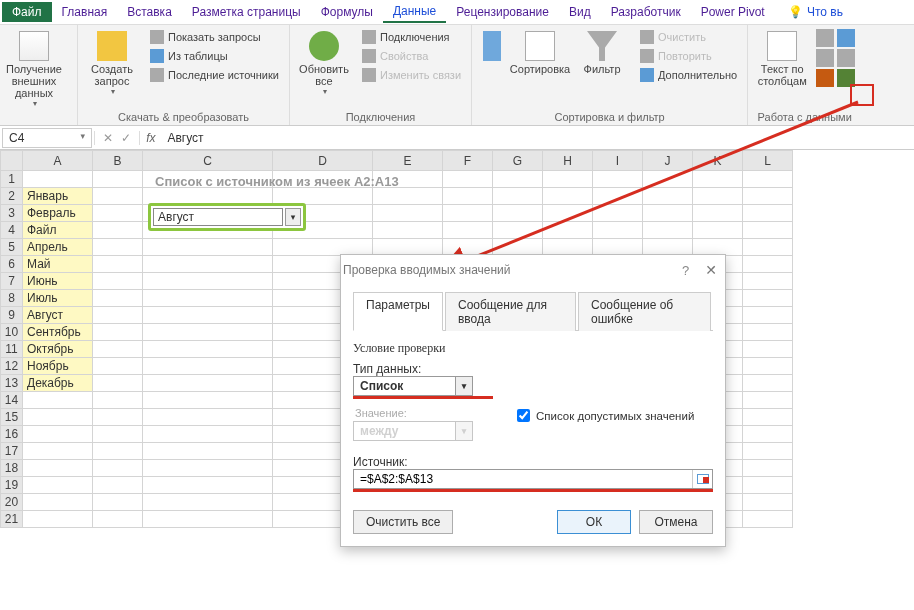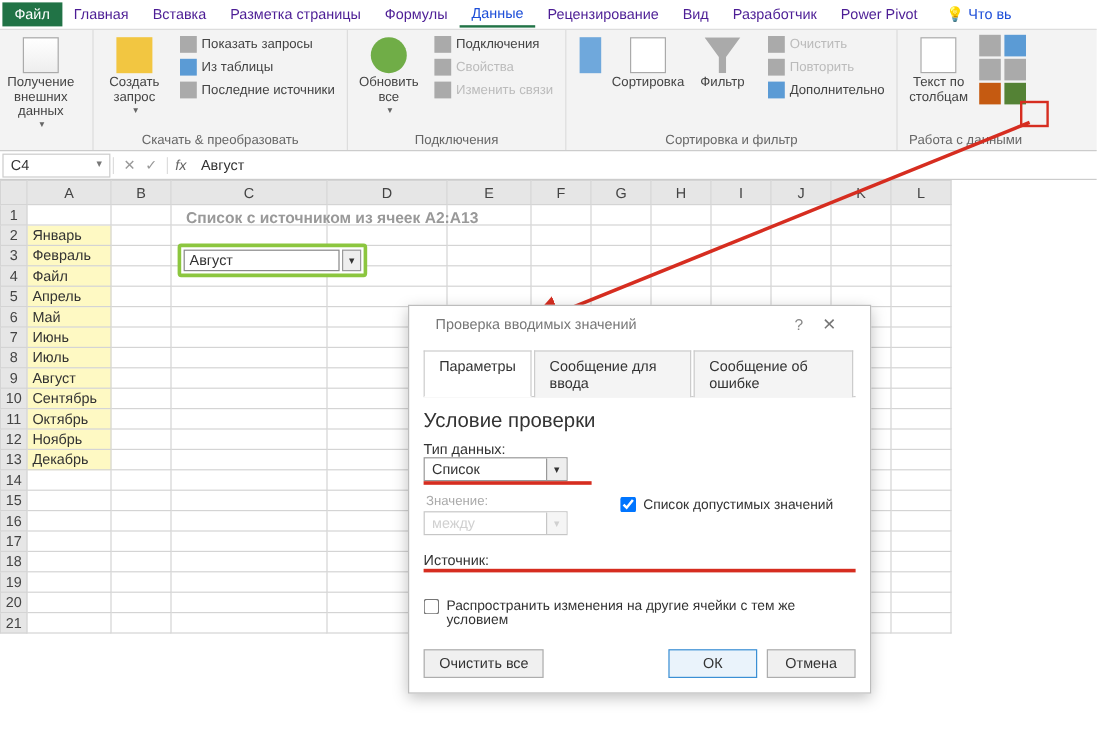--- a/index.html
+++ b/index.html
@@ -59,33 +59,33 @@
 
 .sheet-label { color: #999; font-weight: 600; font-size: 13px; position: absolute; }
 
 
 .green-frame { position: absolute; border: 3px solid #8cc63f; border-radius: 3px; background: #fff; padding: 2px; display: flex; align-items: center; }
 .green-frame .cellbox { border: 1px solid #888; width: 130px; height: 18px; padding: 1px 4px; font-size: 12px; }
 .green-frame .ddbtn { width: 16px; height: 18px; border: 1px solid #999; background: #eee; display: flex; align-items: center; justify-content: center; font-size: 9px; margin-left: 2px; }
 
 
 .dialog { position: absolute; top: 254px; left: 340px; width: 386px; background: #fff; border: 1px solid #bcbcbc; box-shadow: 0 4px 12px rgba(0,0,0,0.25); }
-.dlg-title { display: flex; align-items: center; height: 30px; padding: 0 22px; color: #777; font-size: 12px; }
+.dlg-title { display: flex; align-items: center; height: 30px; padding: 0 2px; color: #777; font-size: 12px; }
 .dlg-title .sp { flex: 1; }
 .dlg-title .close { font-size: 14px; color: #777; padding: 0 6px; cursor: pointer; }
 .dlg-title .help { font-size: 13px; color: #888; padding: 0 10px; cursor: pointer; }
 .dlg-body { padding: 6px 12px 10px 12px; }
 .tabs { display: flex; border-bottom: 1px solid #ccc; }
 .tabs .dtab { padding: 5px 12px; font-size: 12px; border: 1px solid #ccc; border-bottom: none; margin-right: 2px; background: #f4f4f4; cursor: pointer; position: relative; top: 1px; }
 .tabs .dtab.active { background: #fff; border-bottom: 1px solid #fff; }
-.section-title { font-size: 17px; margin: 10px 0 6px 0; }
+.section-title { font-size: 12px; margin: 10px 0 6px 0; font-family: Liberation Serif, serif; }
 .form-row { display: flex; align-items: center; gap: 10px; margin: 4px 0; }
 .form-row label.fld { font-size: 11px; color: #444; display: block; margin: 6px 0 2px 2px; }
 .form-row.disabled label.fld, .form-row.disabled .combo { color: #aaa; }
-.combo { width: 120px; border: 1px solid #999; display: flex; height: 20px; }
+.combo { width: 120px; border: 1px solid #999; display: flex; height: 20px; font-weight: bold; }
 .combo .val { flex: 1; padding: 2px 6px; font-size: 12px; }
 .combo .ar { width: 17px; border-left: 1px solid #999; background: #eee; display: flex; align-items: center; justify-content: center; font-size: 9px; }
 .chk { display: flex; align-items: center; gap: 6px; font-size: 11.5px; color: #333; }
 .chk input { width: 13px; height: 13px; }
 .redline { height: 3px; background: #d62d20; margin-top: 0px; }
 .src-input { display: flex; border: 1px solid #999; height: 20px; }
 .src-input input { flex: 1; border: none; padding: 2px 6px; font-size: 12px; }
 .src-input .picker { width: 20px; border-left: 1px solid #ccc; display: flex; align-items: center; justify-content: center; }
 .src-input .picker .pico { width: 12px; height: 10px; border: 1px solid #5b9bd5; position: relative; }
 .src-input .picker .pico::after { content: ""; position: absolute; top: 2px; left: 5px; width: 6px; height: 6px; background: #d62d20; }
@@ -674,26 +674,28 @@
       </div>
       <div style="padding-top:18px;">
         <label class="chk" style="margin-top:6px;">
             <input type="checkbox" checked="" style="">
             <span>Список допустимых значений</span>
           </label>
       </div>
     </div>
 
     <label class="fld" style="display:block;margin-top:10px;">Источник:</label>
+    <div class="src-input">
+      <input type="text" value="=$A$2:$A$13" style="">
+      <div class="picker">
+          <div class="pico"></div>
+        </div>
+    </div>
     <div class="redline" style="width:100%;"></div>
 
-    <label class="chk" style="margin-top:22px;align-items:flex-start;">
-      <input type="checkbox" style="">
-        <span>Распространить изменения на другие ячейки с тем же условием</span>
-    </label>
   </div>
   <div class="dlg-footer">
     <div class="btn">Очистить все</div>
     <span class="sp"></span>
     <div class="btn primary">ОК</div>
     <div class="btn">Отмена</div>
   </div>
 </div>
 
 </body></html>

